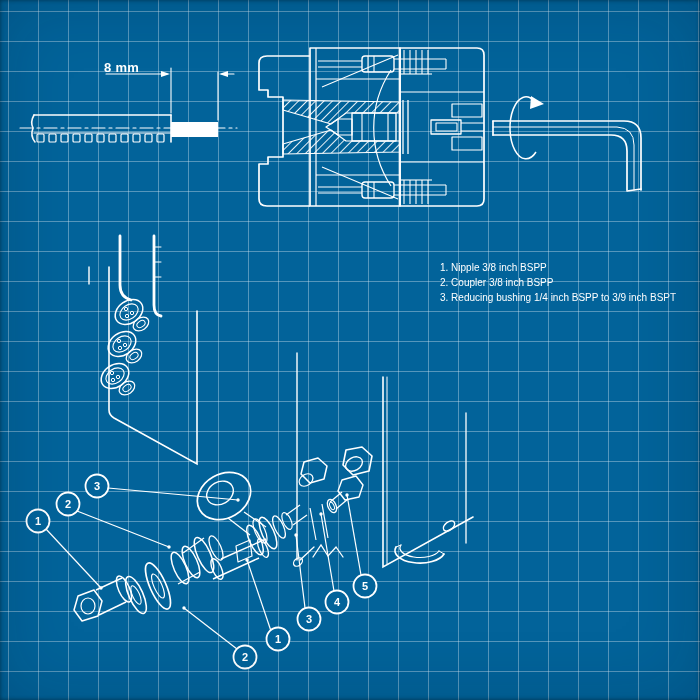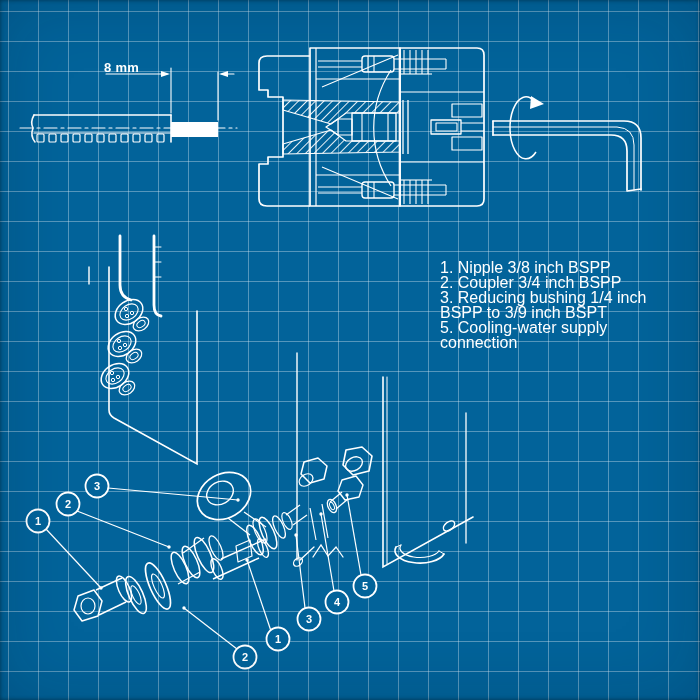--- a/index.html
+++ b/index.html
@@ -13,35 +13,34 @@
     background-position:8px 11px;
     font-family:"Liberation Sans", sans-serif;
   }
   #canvas::after{
     content:"";position:absolute;inset:0;pointer-events:none;
     box-shadow:inset 0 0 4px rgba(0,0,0,.45), inset 0 0 70px rgba(0,15,35,.18);
   }
   svg{position:absolute;left:0;top:0;}
   .txt{position:absolute;color:#FFFFFF;}
   #dim-label{left:104px;top:60px;font-size:13px;font-weight:bold;letter-spacing:.3px;}
-  #parts-list{left:440px;top:260px;width:240px;font-size:16px;line-height:15px;font-weight:400;}
+  #parts-list{left:440px;top:260px;width:240px;font-size:10px;line-height:15px;font-weight:400;}
   #parts-list div{white-space:normal;}
 </style>
 </head>
 <body>
 
 <div id="canvas">
 
   <div id="dim-label" class="txt">8 mm</div>
 
   <div id="parts-list" class="txt">
     <div>1. Nipple 3/8 inch BSPP</div>
-    <div>2. Coupler 3/4 inch BSPP</div>
+    <div>2. Coupler 3/8 inch BSPP</div>
     <div>3. Reducing bushing 1/4 inch BSPP to 3/9 inch BSPT</div>
-    <div>5. Cooling-water supply connection</div>
   </div>
 
   <svg width="700" height="700" viewBox="0 0 700 700">
     <defs>
       <pattern id="hatch" patternUnits="userSpaceOnUse" width="6" height="6" patternTransform="rotate(45)">
         <line x1="0" y1="0" x2="0" y2="6" stroke="#FFFFFF" stroke-width="1.8"></line>
       </pattern>
     </defs>
 
     <g stroke="#FFFFFF" fill="none" stroke-width="1.6" stroke-linecap="round">

